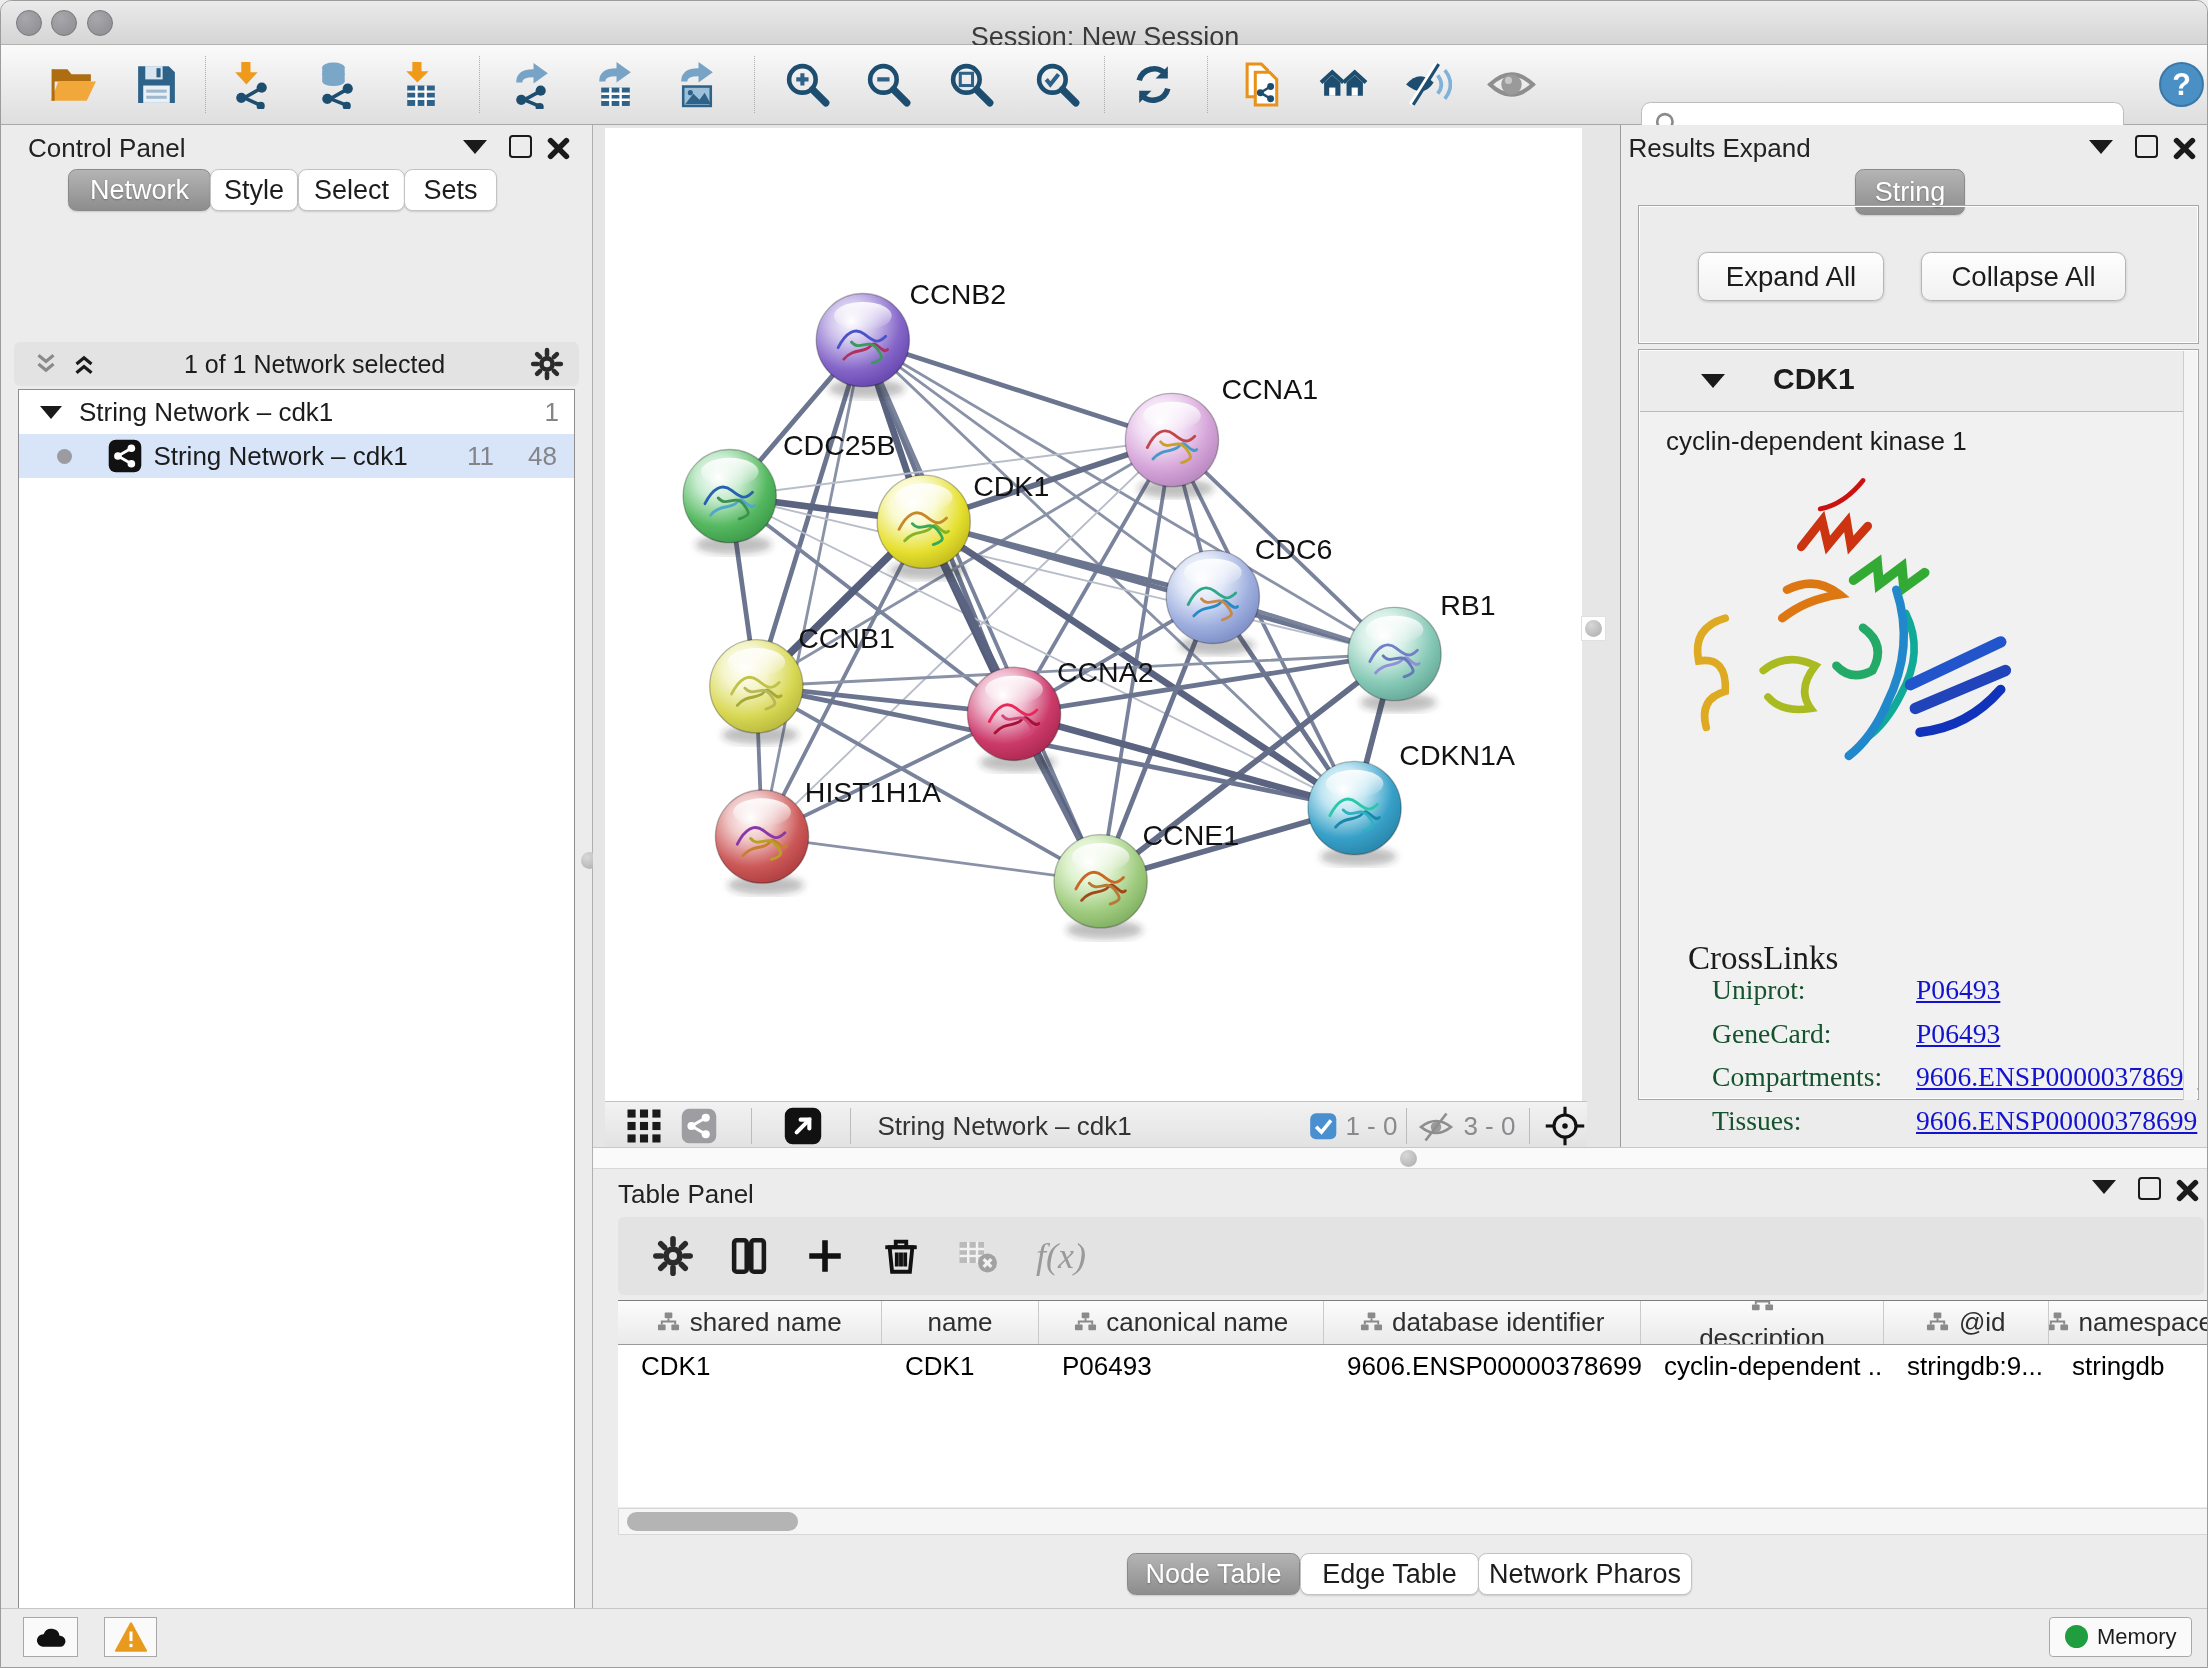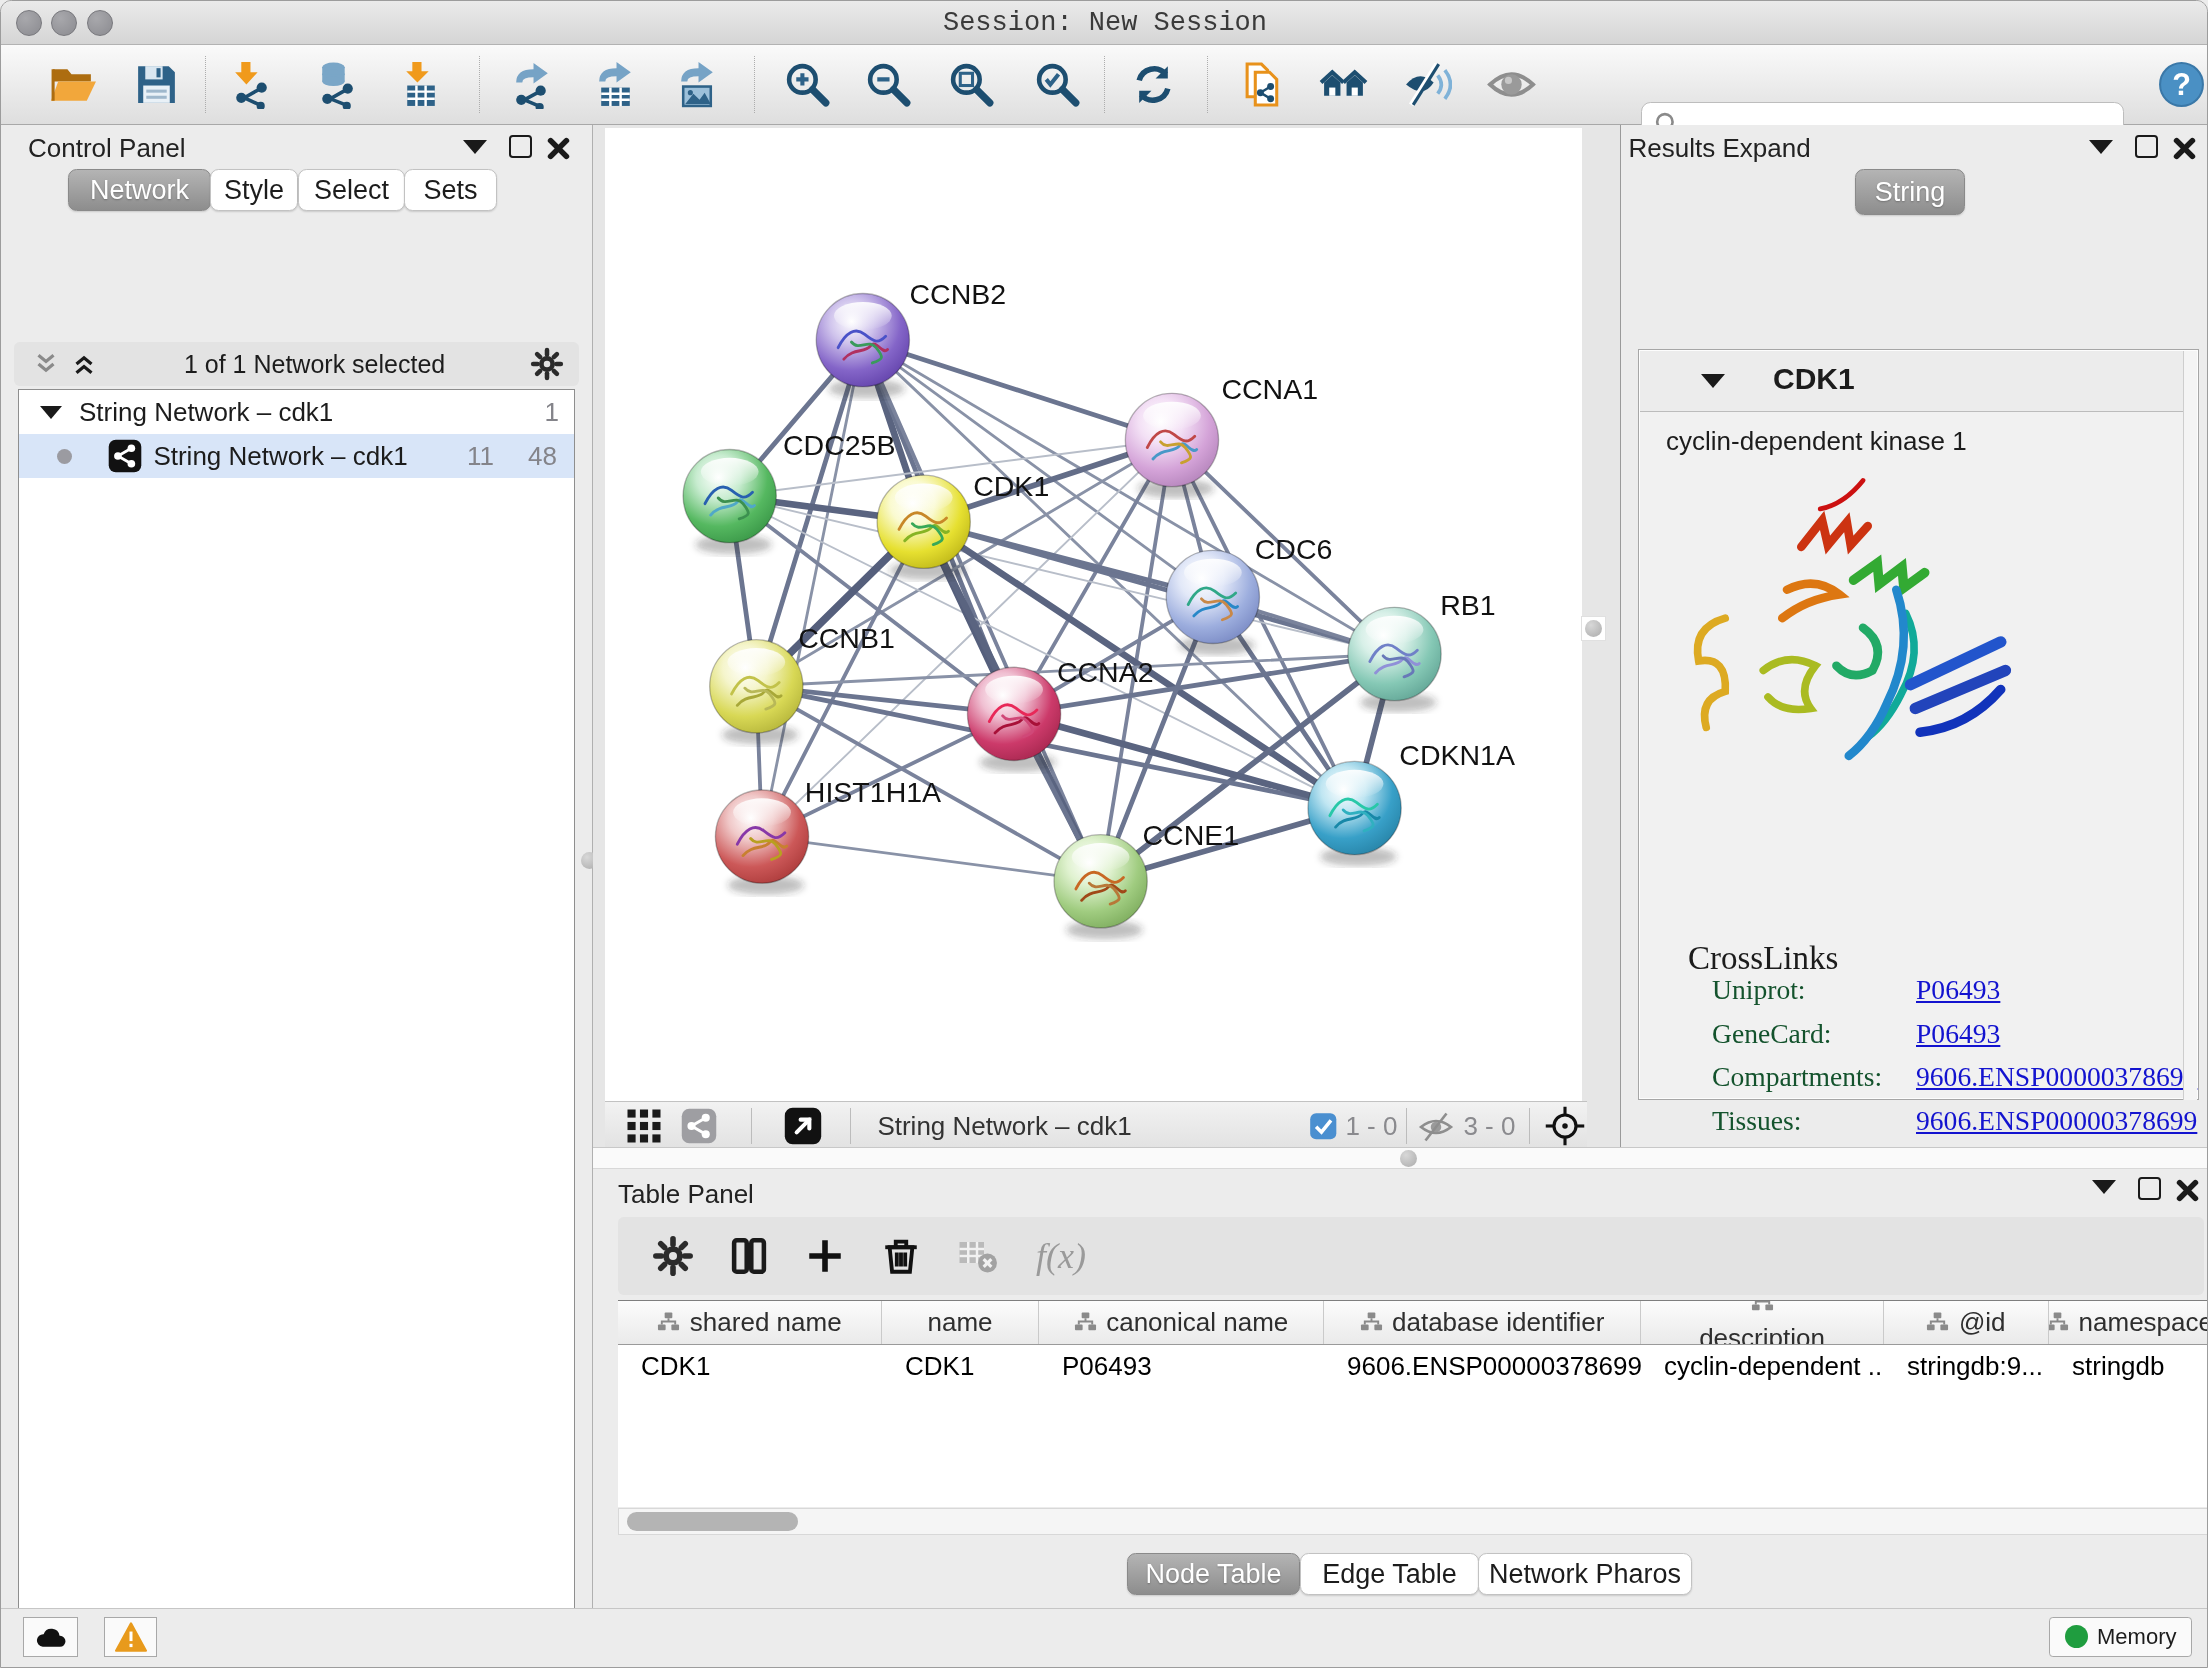--- a/index.html
+++ b/index.html
@@ -4,21 +4,21 @@
 <style>
   * { margin:0; padding:0; box-sizing:border-box; }
   html,body { width:2208px; height:1668px; overflow:hidden; }
   body { font-family:"Liberation Sans","DejaVu Sans",sans-serif; background:#ececec; color:#1c1c1c; }
   .abs { position:absolute; }
   #window { position:relative; width:2208px; height:1668px; background:#ececec; border:1px solid #9c9c9c; border-radius:11.4px 11.4px 0 0; overflow:hidden; }
 
   
   #titlebar { left:0; top:0; width:2208px; height:44px; background:linear-gradient(#eaeaea,#d5d5d5); border-bottom:1px solid #b2b2b2; }
   .tlight { position:absolute; top:8.6px; width:26px; height:26px; border-radius:50%; background:radial-gradient(circle at 35% 30%, #a8a8ac, #8b8b90); border:1px solid #77777c; }
-  #wtitle { position:absolute; top:7px; left:0; width:100%; text-align:center; font-size:27px; color:#3a3a3a;font-family:Liberation Mono, monospace; }
+  #wtitle { position:absolute; top:21px; left:0; width:100%; text-align:center; font-size:27px; color:#3a3a3a; }
 
   
   #toolbar { left:0; top:44px; width:2208px; height:80px; background:linear-gradient(#fafafa,#dedede); border-bottom:1px solid #a8a8a8; }
   .tbtn { position:absolute; top:13.3px; width:53px; height:53px; display:flex; align-items:center; justify-content:center; }
   .tbtn svg { width:49px; height:49px; }
   .tsep { position:absolute; top:11.4px; height:57px; border-left:1.9px dotted #adadad; }
   #search-wrap { position:absolute; left:1640px; top:57px; width:483px; height:44px; background:#fff; border:1px solid #bdbdbd; border-radius:9.5px; display:flex; align-items:center; padding-left:11.4px; }
   #search-input { border:none; outline:none; font-size:25px; width:409px; background:transparent; font-family:inherit; }
 
   
@@ -665,20 +665,24 @@
     <div class="pico" style="left:550px;top:9.5px">
       <svg width="27" height="27" viewBox="0 0 24 24">
           <g stroke="#1a1a1a" stroke-width="5" stroke-linecap="round">
             <line x1="5" y1="5" x2="19" y2="19"></line>
             <line x1="19" y1="5" x2="5" y2="19"></line>
           </g>
         </svg>
     </div>
     <div class="tabbtn sel" style="left:234px;top:44px;width:110px;height:46px">String</div>
 
+    <div id="rp-box1">
+      <div class="rp-btn" style="left:59px;width:186px">Expand All</div>
+      <div class="rp-btn" style="left:282px;width:205px">Collapse All</div>
+    </div>
 
     <div id="rp-box2">
       <div id="rp-sec-header">
         <div class="menu-tri" style="position:absolute;left:61px;top:23px"></div>
         <div style="position:absolute;left:133px;top:11.4px;font-size:30px;font-weight:bold">CDK1</div>
       </div>
       <div style="position:absolute;left:27px;top:76px;font-size:26px">cyclin-dependent kinase 1</div>
 
       <svg style="position:absolute;left:34px;top:116px" width="361" height="350" viewBox="0 0 380 368">
         <g fill="none" stroke-linecap="round">

